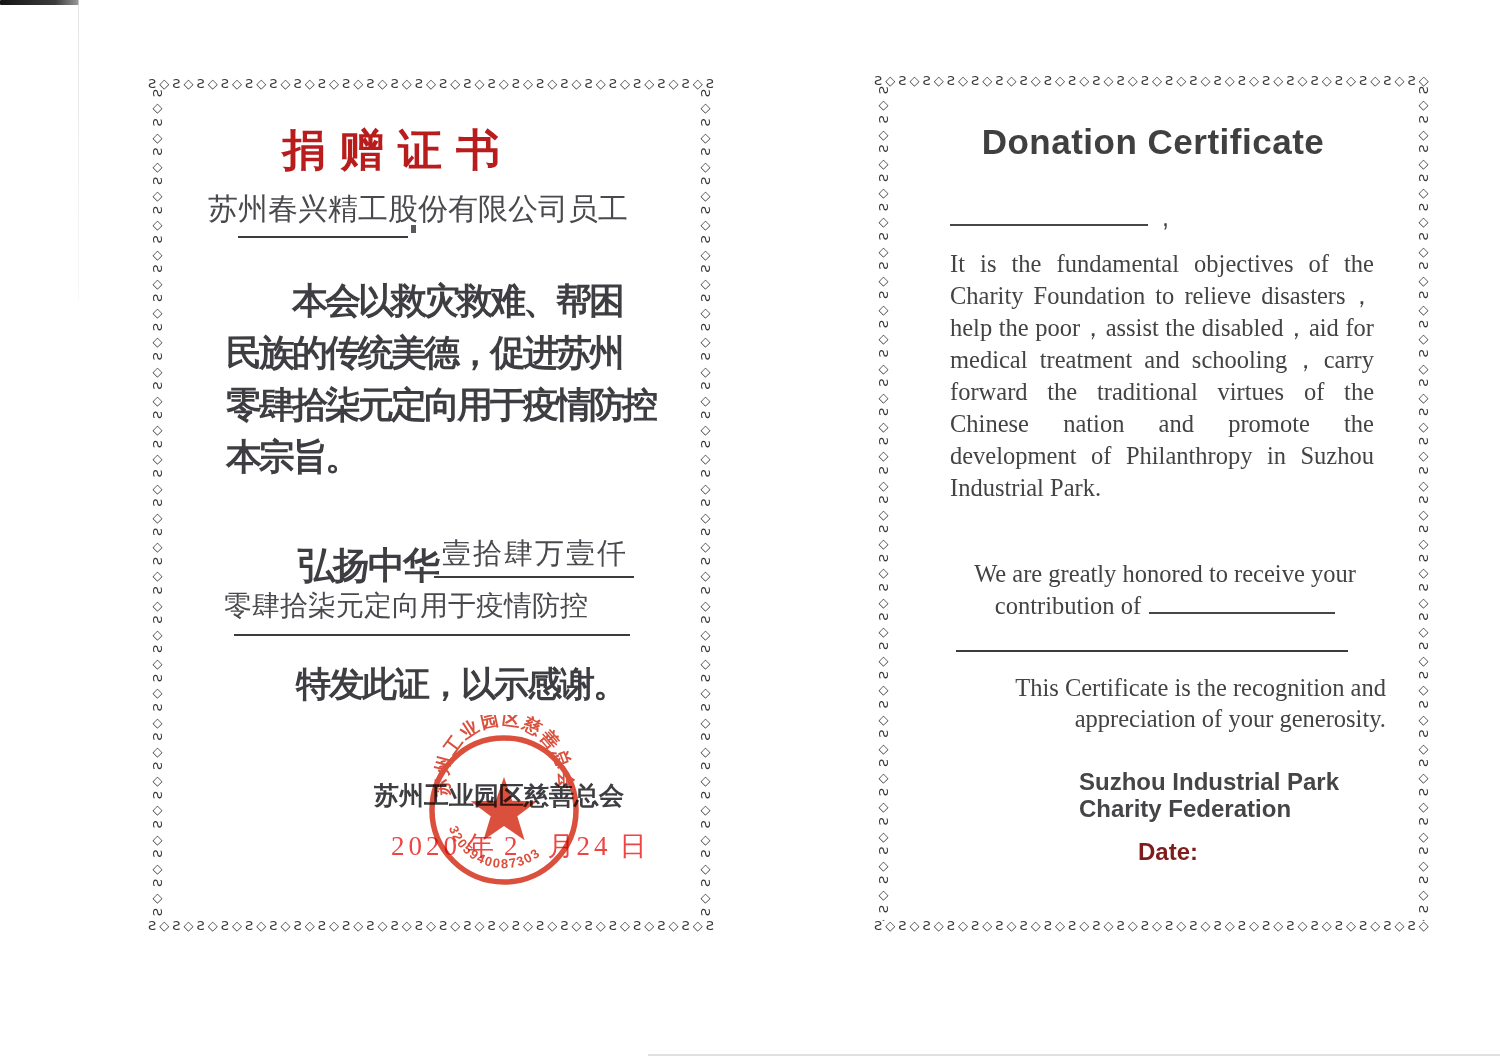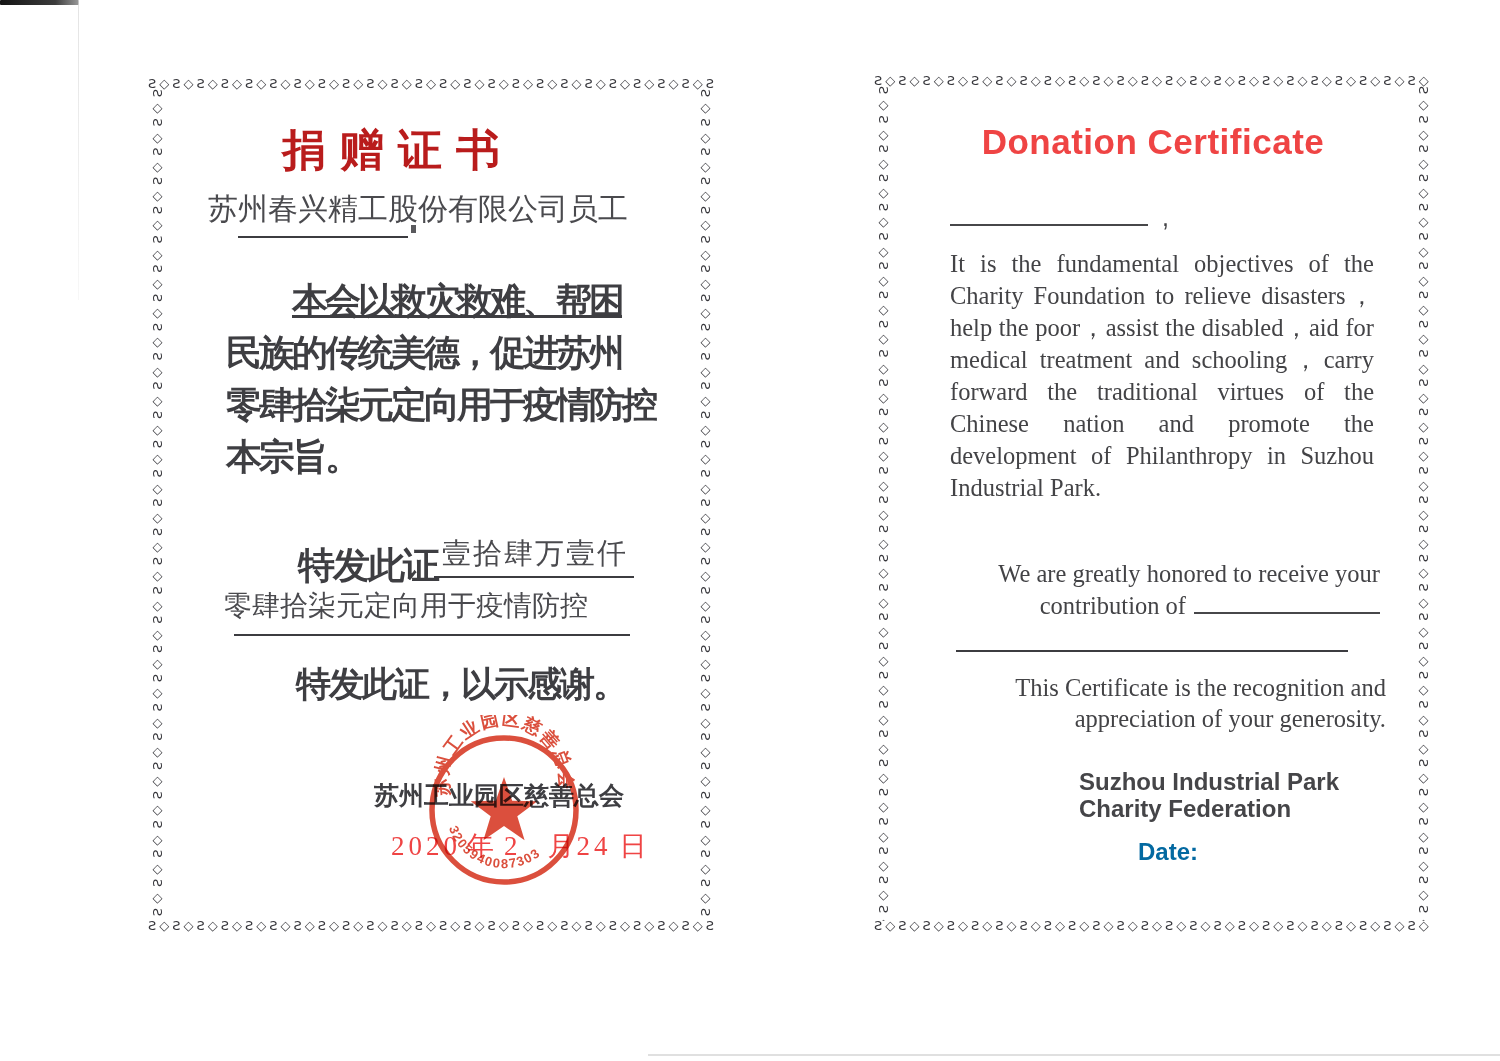--- a/index.html
+++ b/index.html
@@ -54,62 +54,62 @@
     font-size:30px; font-weight:400; color:#4a4a4e; letter-spacing:0px;
   }
   .rule { border-bottom:2px solid #3c3c40; height:0; }
   .cn-name-line { left:90px;  top:161px; width:170px; }
   .cn-name-dot  { left:263px; top:150px; width:5px; height:8px; background:#59595d; }
   .cn-body {
     left:78px; top:200px; width:470px;
     font-size:36px; font-weight:600; letter-spacing:-3px;
     color:#3e3e42; line-height:52px; white-space:nowrap;
   }
-  .cn-body .indent { padding-left:66px;text-decoration:underline; }
+  .cn-body .indent { padding-left:66px; }
   .cn-donate-label { left:150px; top:466px; font-size:37px; font-weight:600; letter-spacing:-2px; }
   .hand { font-family:"DejaVu Serif", serif; color:#4a4a4e; font-weight:400; }
   .cn-amount1 { left:294px; top:459px; font-size:29px; letter-spacing:2px; }
   .cn-amount1-line { left:286px; top:501px; width:200px; }
   .cn-amount2 { left:76px; top:512px; font-size:28px; letter-spacing:0px; }
   .cn-amount2-line { left:86px; top:559px; width:396px; }
   .cn-closing { left:148px; top:586px; font-size:35px; font-weight:600; letter-spacing:-2px; }
   .cn-issuer  { left:226px; top:704px; font-size:25px; font-weight:600; letter-spacing:0px; }
   .cn-date    { left:243px; top:753px; font-size:27px; font-weight:500; color:#ef4444;text-align:right; }
   .cn-date .num { font-family:"Liberation Serif", serif; letter-spacing:4px; }
   .cn-date .u-year  { margin-left:6px;  margin-right:10px; }
   .cn-date .u-month { margin-left:26px; margin-right:2px; }
   .cn-date .u-day   { margin-left:8px; }
 
   
   .seal { left:261px; top:640px; width:190px; height:190px; mix-blend-mode:multiply; opacity:.92; }
 
   
   .en-title {
     left:0; top:50px; width:100%; text-align:center;
-    font-size:35px; font-weight:700; color:#ef4444; letter-spacing:.5px;
+    font-size:35px; font-weight:700; color:#404040; letter-spacing:.5px;
   }
   .en-salutation { left:76px; top:128px; font-size:25px; color:#434346; }
   .en-salutation .blank {
     display:inline-block; width:198px; height:26px;
     border-bottom:2px solid #47474a; margin-right:14px;
   }
   .en-p { color:#434346; font-size:24.5px; line-height:32px; text-align:justify;font-family:Liberation Serif, serif; }
   .en-p1 { left:76px; top:176px; width:424px; }
-  .en-p2 { left:76px; top:486px; width:430px; text-align:right; }
+  .en-p2 { left:76px; top:486px; width:430px; text-align:center; }
   .en-p2 .blank {
     display:inline-block; width:186px; height:24px;
     border-bottom:2px solid #47474a; margin-left:8px;
   }
   .en-midline { left:82px; top:578px; width:392px; }
   .en-p3 { left:76px; top:600px; width:436px; line-height:31px; text-align:right; }
   .en-signature {
     left:205px; top:696px; width:300px; text-align:left;
     font-size:24px; font-weight:700; color:#454548; line-height:27px;
   }
-  .en-date { left:264px; top:766px; font-size:24px; font-weight:700; color:#0369a1; }
+  .en-date { left:264px; top:766px; font-size:24px; font-weight:700; color:#7f1d1d; }
 </style>
 </head>
 <body>
 
 <div class="artifact-topbar"></div>
 <div class="artifact-crease"></div>
 <div class="artifact-bottomline"></div>
 
 <div class="panel panel-left">
   <div class="chain chain-top">Ƨ◇Ƨ◇Ƨ◇Ƨ◇Ƨ◇Ƨ◇Ƨ◇Ƨ◇Ƨ◇Ƨ◇Ƨ◇Ƨ◇Ƨ◇Ƨ◇Ƨ◇Ƨ◇Ƨ◇Ƨ◇Ƨ◇Ƨ◇Ƨ◇Ƨ◇Ƨ◇Ƨ◇Ƨ◇Ƨ◇Ƨ◇Ƨ◇Ƨ◇Ƨ◇Ƨ◇Ƨ◇Ƨ◇Ƨ◇Ƨ◇Ƨ◇Ƨ◇Ƨ◇Ƨ◇Ƨ◇Ƨ◇Ƨ◇Ƨ◇Ƨ◇Ƨ◇Ƨ◇Ƨ◇Ƨ◇Ƨ◇Ƨ◇Ƨ◇Ƨ◇Ƨ◇Ƨ◇Ƨ◇Ƨ◇Ƨ◇Ƨ◇Ƨ◇Ƨ◇Ƨ◇Ƨ◇Ƨ◇Ƨ◇Ƨ◇Ƨ◇Ƨ◇Ƨ◇Ƨ◇Ƨ◇Ƨ◇Ƨ◇Ƨ◇Ƨ◇Ƨ◇Ƨ◇Ƨ◇Ƨ◇Ƨ◇Ƨ◇</div>
@@ -123,21 +123,21 @@
   <div class="abs cn-name-line rule"></div>
   <div class="abs cn-name-dot"></div>
 
   <div class="abs cn-body">
     <div class="indent">本会以救灾救难、帮困</div>
     <div>民族的传统美德，促进苏州</div>
     <div>零肆拾柒元定向用于疫情防控</div>
     <div>本宗旨。</div>
   </div>
 
-  <div class="abs cn-donate-label">特发此证</div>
+  <div class="abs cn-donate-label">弘扬中华</div>
   <div class="abs cn-amount1 hand">壹拾肆万壹仟</div>
   <div class="abs cn-amount1-line rule"></div>
   <div class="abs cn-amount2 hand">零肆拾柒元定向用于疫情防控</div>
   <div class="abs cn-amount2-line rule"></div>
 
   <div class="abs cn-closing">特发此证，以示感谢。</div>
 
   <div class="abs cn-issuer">苏州工业园区慈善总会</div>
 
   <div class="abs cn-date">

